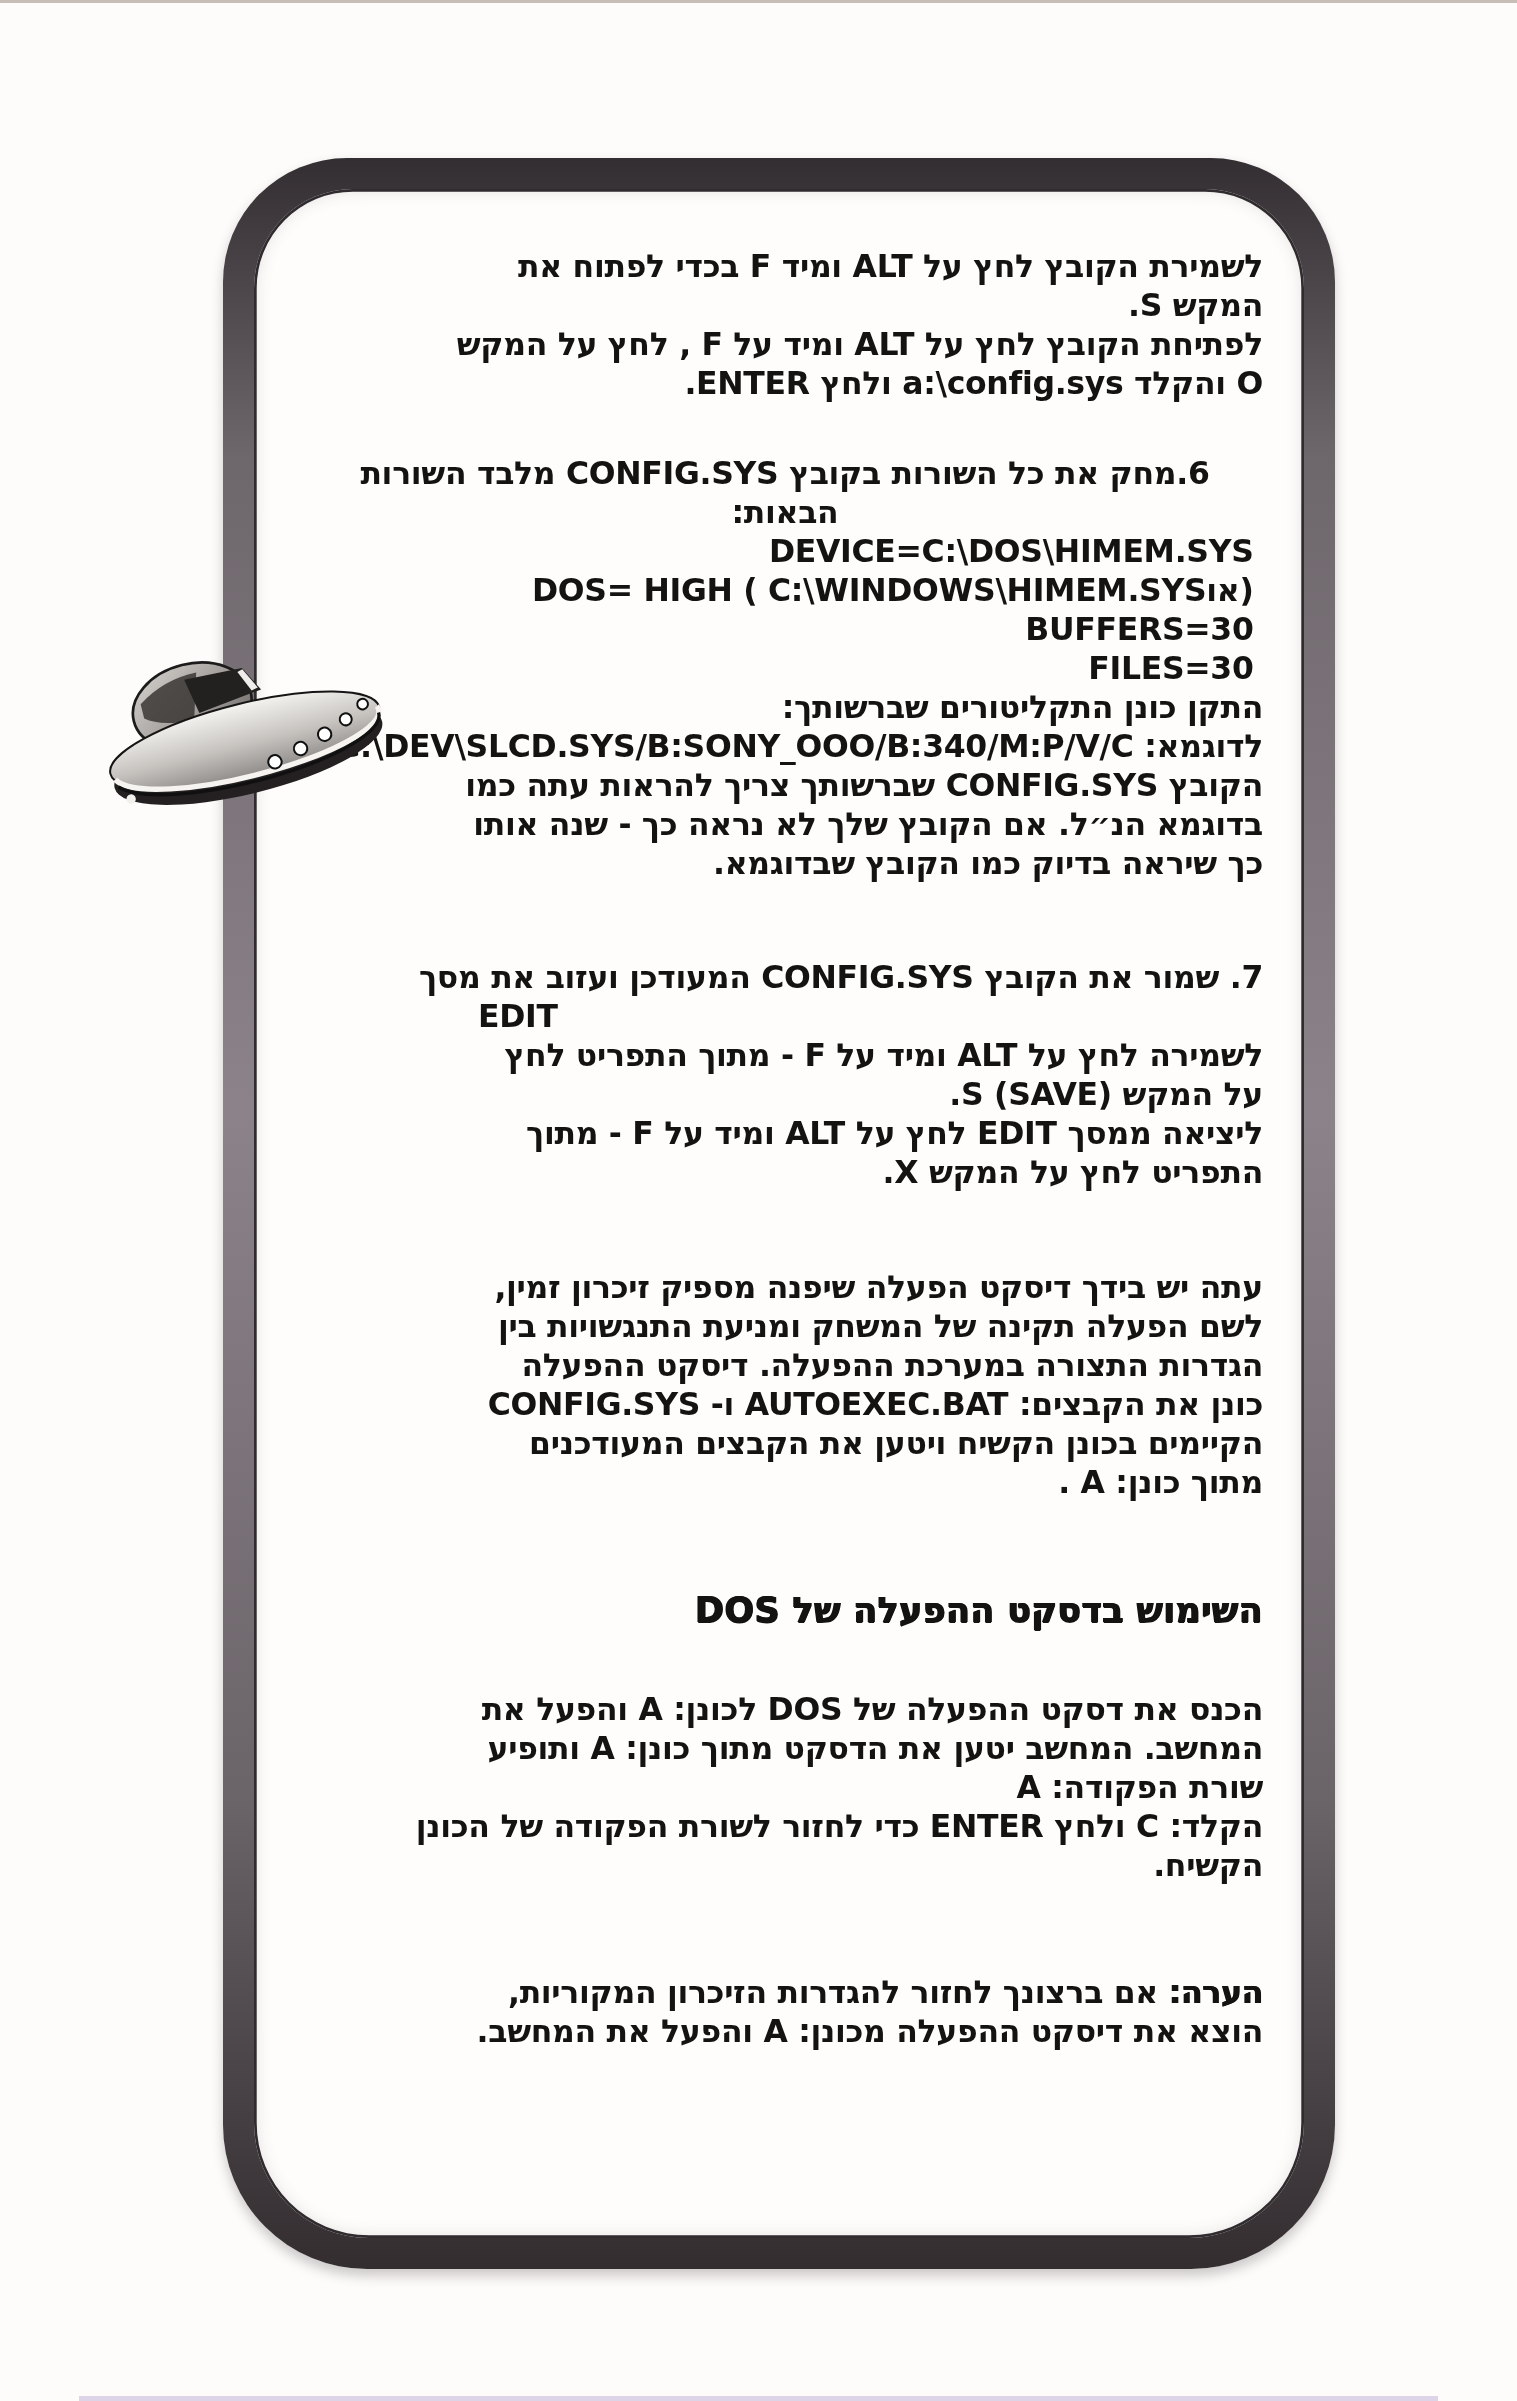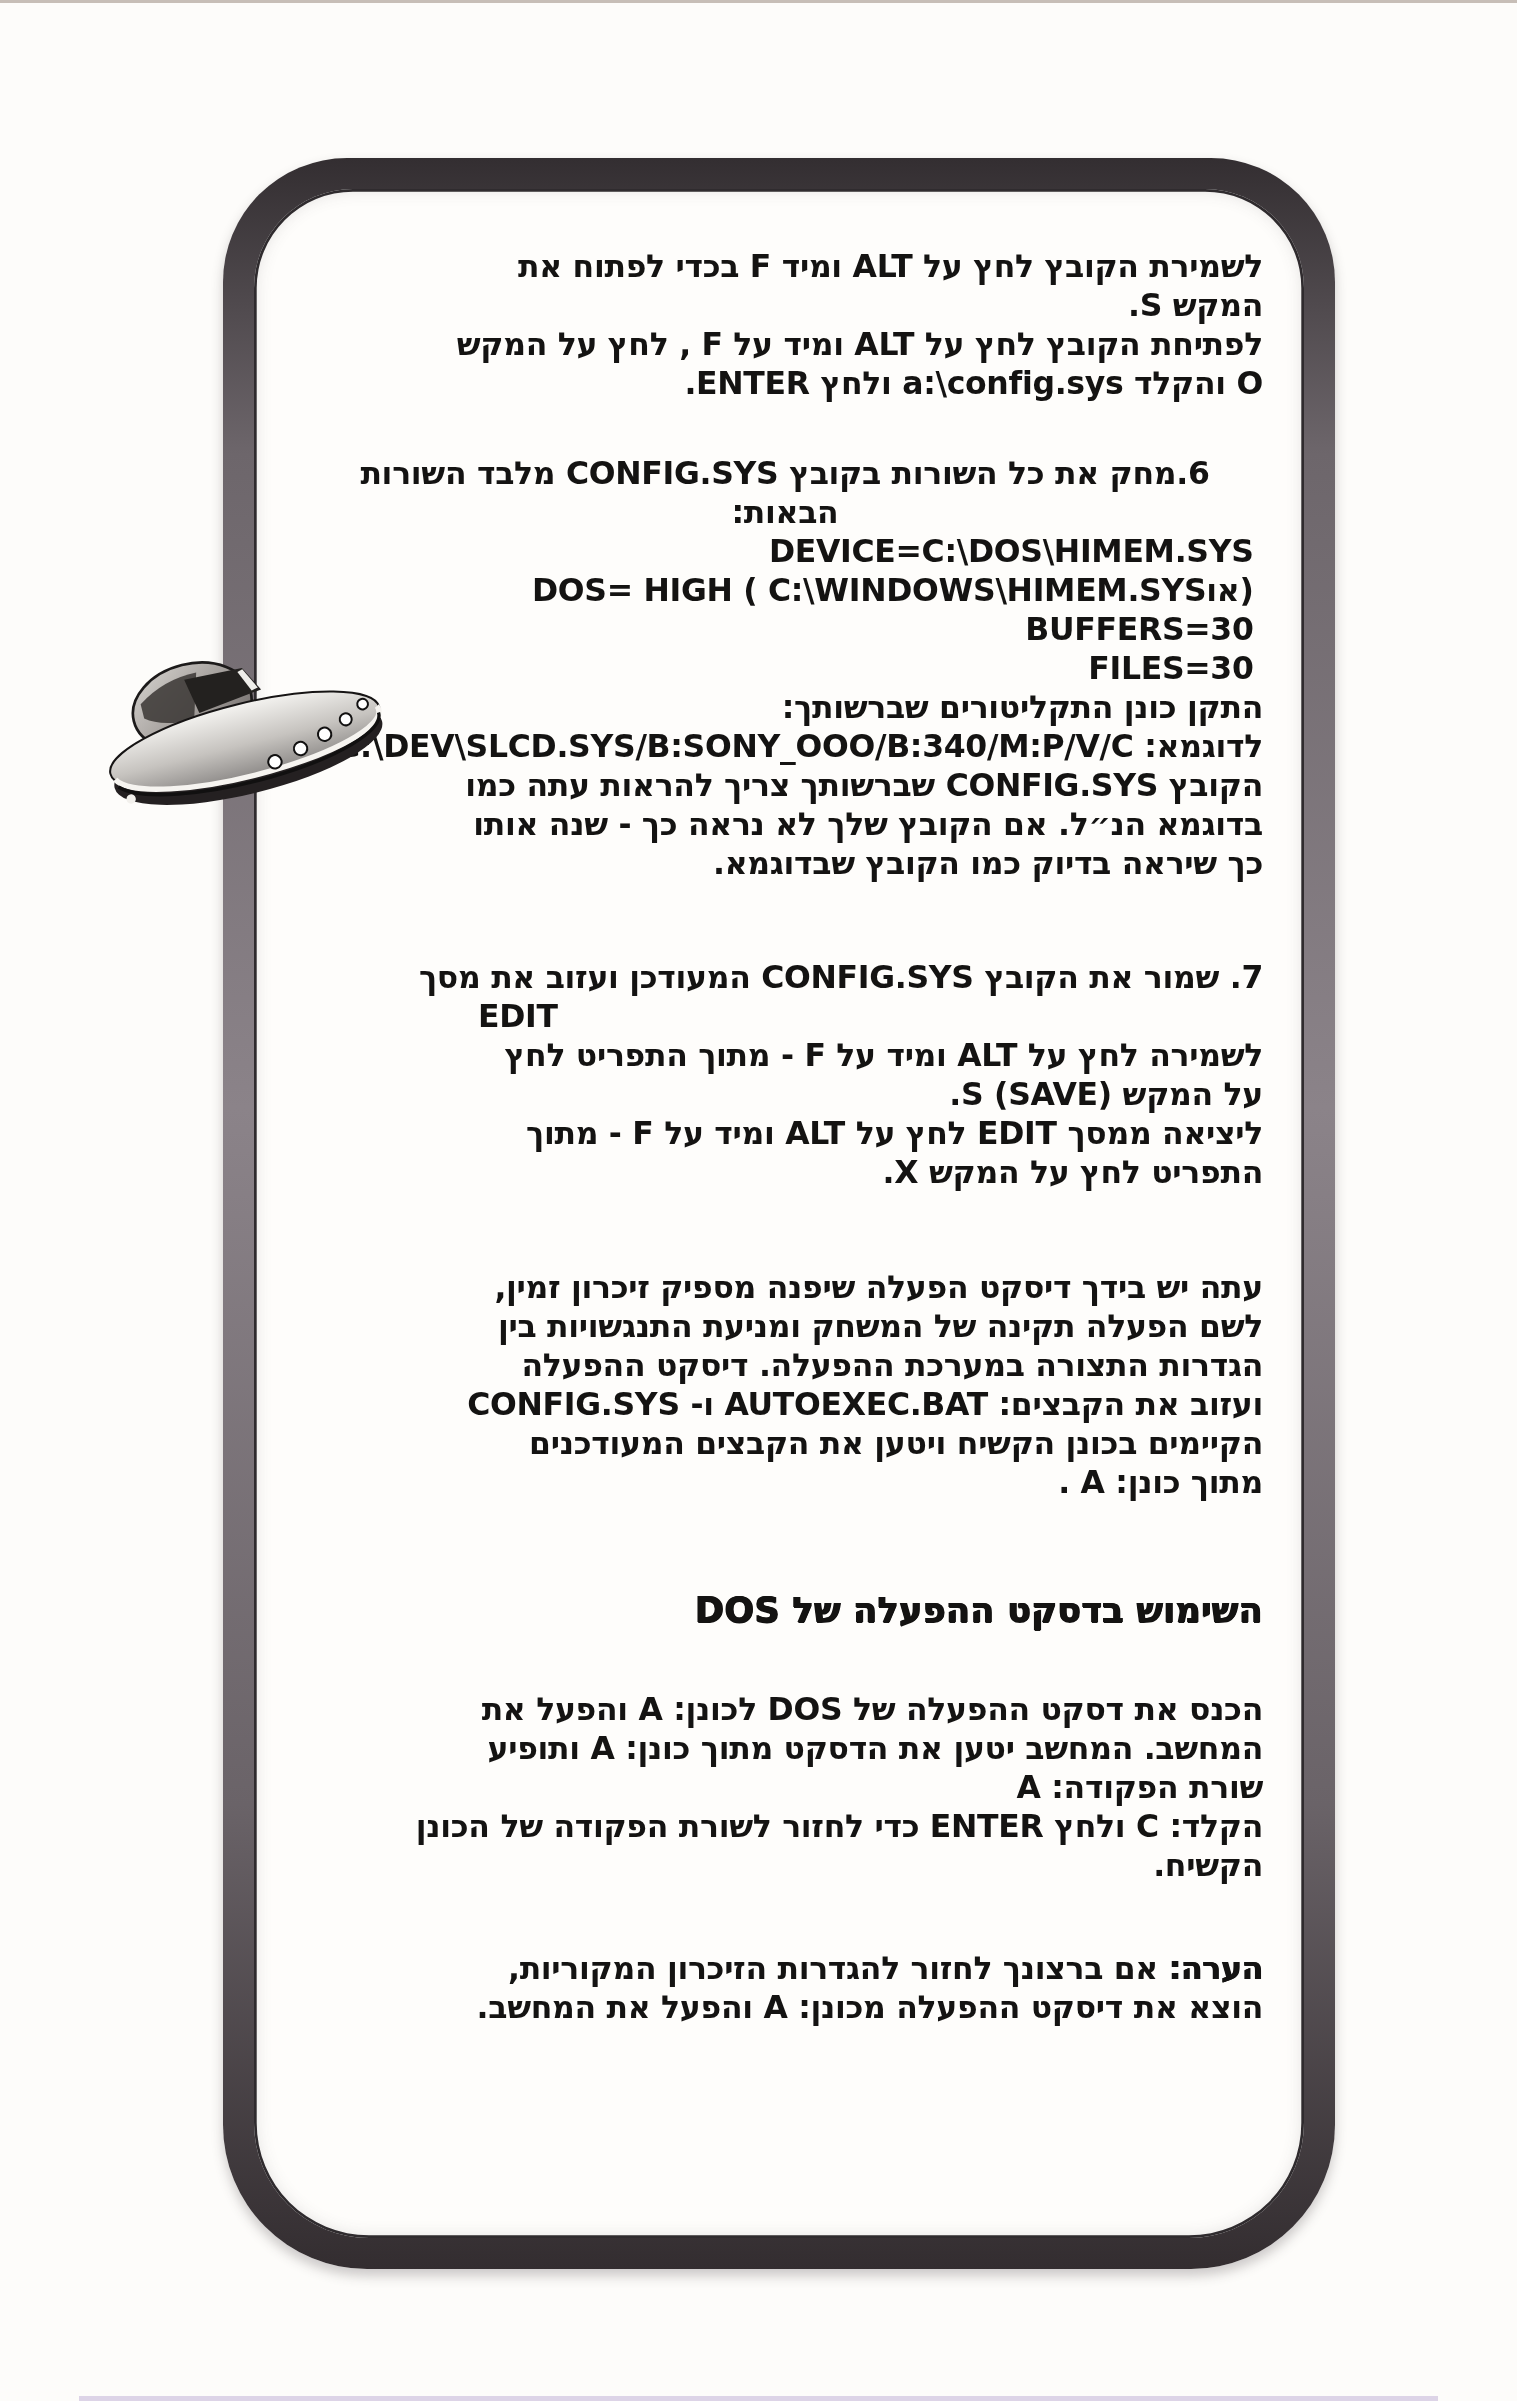--- a/index.html
+++ b/index.html
@@ -34,21 +34,21 @@
     letter-spacing:-0.3px;
   }
   .doc-line{white-space:nowrap;}
   .para{margin:0;}
   .mt-step6{margin-top:51px;text-align:center;}
   .mt-code{margin-top:0;}
   .mt-step7{margin-top:75px;}
   .mt-memo{margin-top:76px;}
   .mt-heading{margin-top:87px;}
   .mt-usage{margin-top:58px;}
-  .mt-note{margin-top:64px;}
+  .mt-note{margin-top:88px;}
 
   .code-block .doc-line{direction:ltr;text-align:right;padding-right:9.4px;}
   .edit-line{direction:ltr;text-align:left;padding-left:171px;white-space:nowrap;}
 
   .heading{
     font-size:35px;line-height:43px;letter-spacing:0.3px;
     text-shadow:0.7px 0 0 currentColor,-0.7px 0 0 currentColor,0 0.7px 0 currentColor;
     white-space:nowrap;
   }
   .xbold{text-shadow:0.5px 0 0 currentColor,-0.5px 0 0 currentColor;}
@@ -101,21 +101,21 @@
         <div class="doc-line">על המקש (SAVE) S.</div>
         <div class="doc-line">ליציאה ממסך  EDIT לחץ על ALT ומיד על F - מתוך</div>
         <div class="doc-line">התפריט לחץ על המקש X.</div>
       </div>
   </div>
 
   <div class="para mt-memo">
       <div class="doc-line">עתה יש בידך דיסקט הפעלה שיפנה מספיק זיכרון זמין,</div>
       <div class="doc-line">לשם הפעלה תקינה של המשחק ומניעת התנגשויות בין</div>
       <div class="doc-line">הגדרות התצורה במערכת ההפעלה. דיסקט ההפעלה</div>
-      <div class="doc-line">ועזוב את הקבצים: AUTOEXEC.BAT ו- CONFIG.SYS</div>
+      <div class="doc-line">כונן את הקבצים: AUTOEXEC.BAT ו- CONFIG.SYS</div>
       <div class="doc-line">הקיימים בכונן הקשיח ויטען את הקבצים המעודכנים</div>
       <div class="doc-line">מתוך כונן: A .</div>
     </div>
 
   <div class="para mt-heading heading">השימוש בדסקט ההפעלה של DOS</div>
 
   <div class="para mt-usage">
       <div class="doc-line">הכנס את דסקט ההפעלה של  DOS לכונן: A והפעל את</div>
       <div class="doc-line">המחשב. המחשב יטען את הדסקט מתוך כונן: A ותופיע</div>
       <div class="doc-line">שורת הפקודה: A</div>

